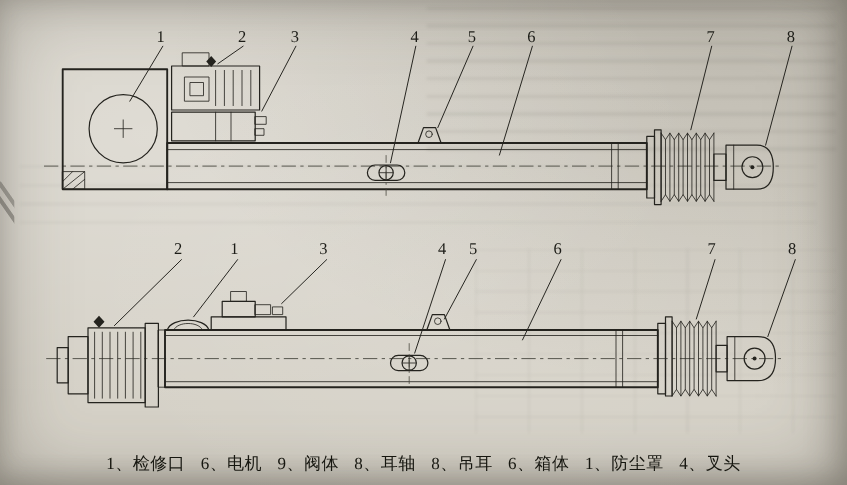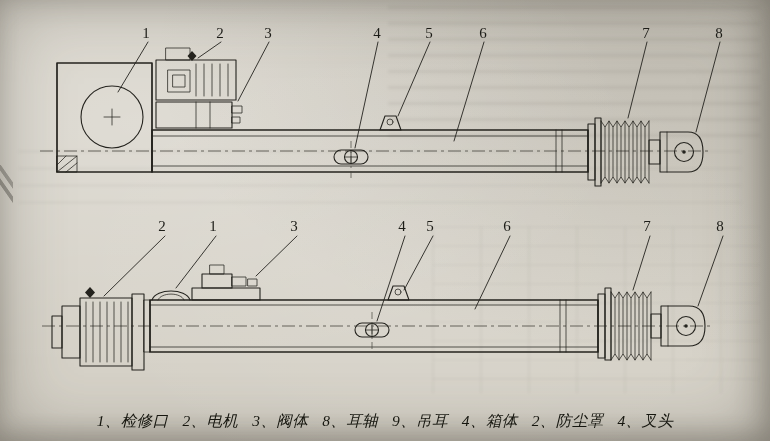--- a/index.html
+++ b/index.html
@@ -33,21 +33,21 @@
   .ln{fill:none;stroke:var(--ink,#24231e);stroke-width:1.1;stroke-linejoin:round;stroke-linecap:round;}
   .tk{stroke-width:1.7;}
   .tn{stroke-width:.75;}
   .fl{fill:var(--ink,#24231e);stroke:none;}
   .cl{fill:none;stroke:#46453c;stroke-dasharray:13 4 3 4;stroke-width:.8;}
   .d2{fill:none;stroke:#46453c;stroke-dasharray:7 3 2 3;stroke-width:.7;}
   .ldr{fill:none;stroke:var(--ink,#24231e);stroke-width:.9;stroke-linecap:round;}
   text.co{font-family:"Liberation Serif",serif;font-size:15px;fill:#1c1c17;text-anchor:middle;}
   .caption{position:absolute;left:0;right:0;bottom:9px;text-align:center;
     font-size:15.5px;color:#16160f;letter-spacing:.4px;white-space:nowrap;}
-  .cap-item{margin:0 7px;font-style:italic;}
+  .cap-item{margin:0 7px;}
 </style>
 </head>
 <body>
 
 <div class="page">
   <div class="texture"></div>
   <div class="bleed bleed-a"></div>
   <div class="bleed bleed-b"></div>
   <div class="bleed bleed-c"></div>
   <div class="edge-mark"></div>
@@ -227,15 +227,15 @@
         <text class="co" x="402" y="231">4</text>
         <text class="co" x="430" y="231">5</text>
         <text class="co" x="507" y="231">6</text>
         <text class="co" x="647" y="231">7</text>
         <text class="co" x="720" y="231">8</text>
       </g>
     </g>
   </svg>
 
   <div class="caption">
-    <span class="cap-item">1、检修口</span><span class="cap-item">2、电机</span><span class="cap-item">3、阀体</span><span class="cap-item">8、耳轴</span><span class="cap-item">9、吊耳</span><span class="cap-item">4、箱体</span><span class="cap-item">2、防尘罩</span><span class="cap-item">4、叉头</span>
+    <span class="cap-item">1、检修口</span><span class="cap-item">6、电机</span><span class="cap-item">9、阀体</span><span class="cap-item">8、耳轴</span><span class="cap-item">8、吊耳</span><span class="cap-item">6、箱体</span><span class="cap-item">1、防尘罩</span><span class="cap-item">4、叉头</span>
   </div>
 </div>
 
 </body></html>

